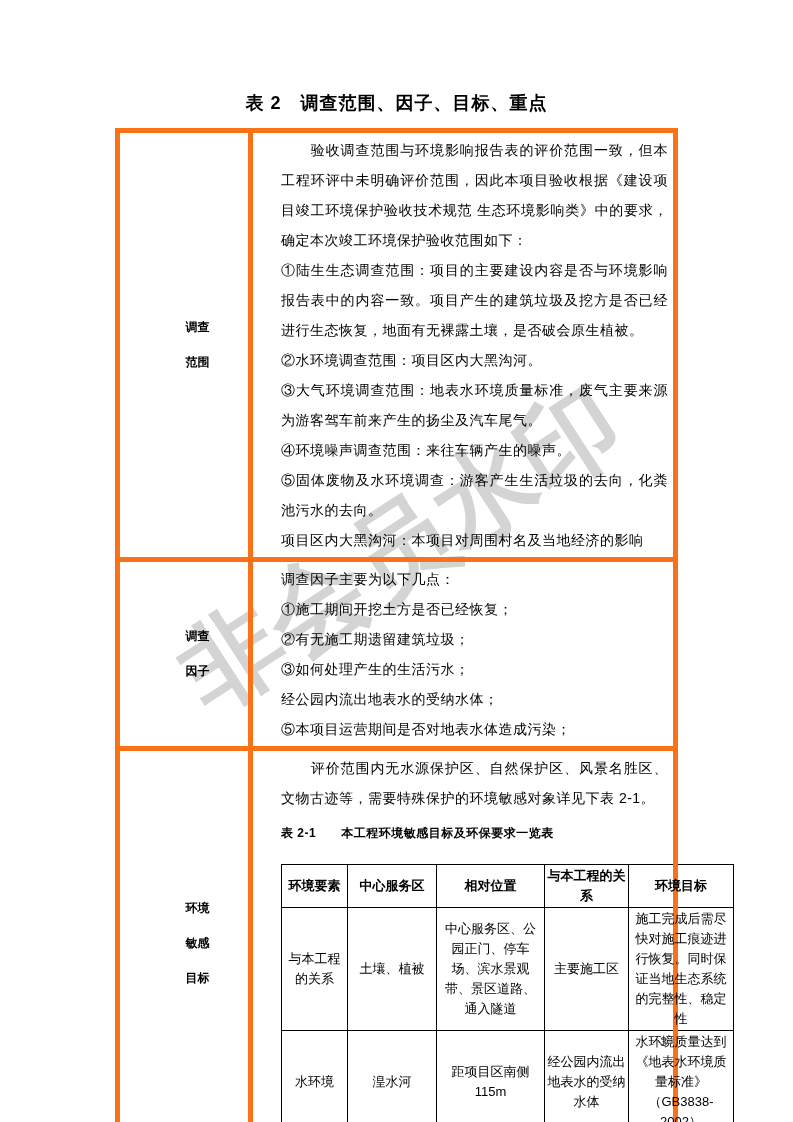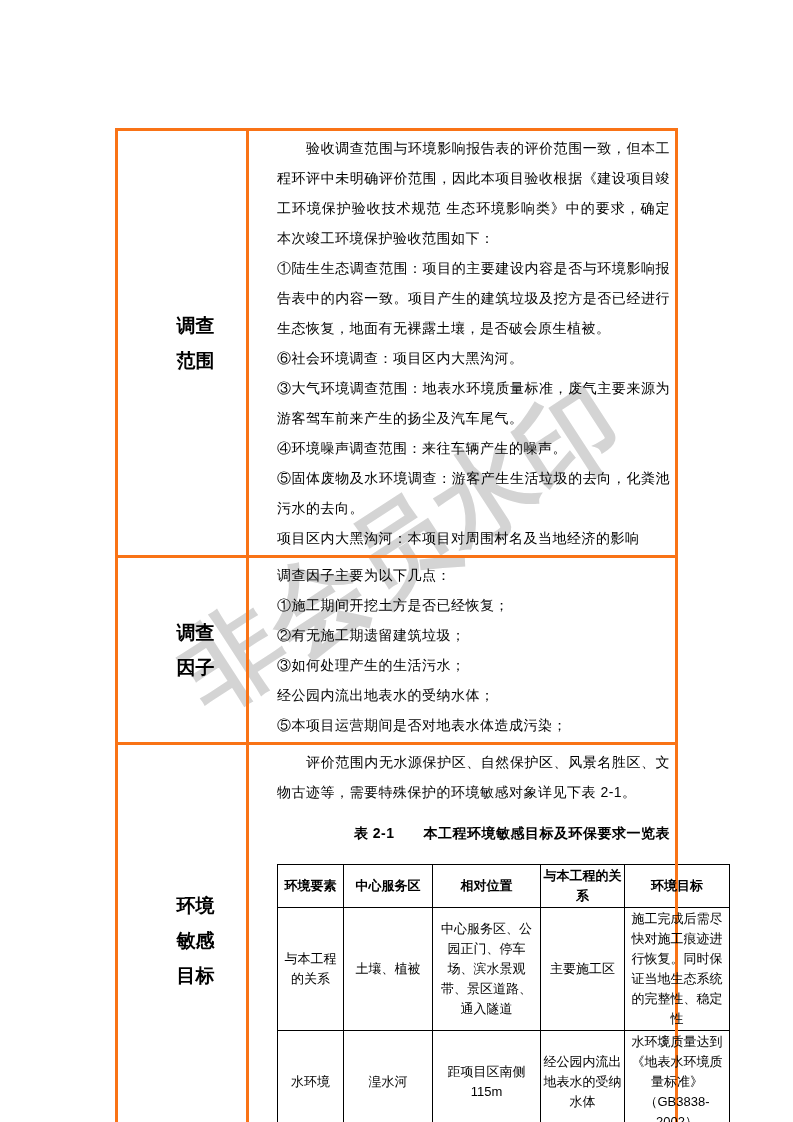--- a/index.html
+++ b/index.html
@@ -15,36 +15,36 @@
   }
   .doc-title {
     position:absolute; top:91px; left:0; width:793px; text-align:center;
     font-size:18px; font-weight:bold; letter-spacing:1px; z-index:1; margin:0;
   }
   table.outer {
     position:absolute; left:115px; top:128px; width:563px;
     border-collapse:collapse; table-layout:fixed; z-index:1;
     border:2px solid #000; background:transparent;
   }
-  table.outer > tbody > tr > td { border:3px solid #f97316; background:transparent;padding-left:28px; }
+  table.outer > tbody > tr > td { border:5px solid #f97316; background:transparent;padding-left:28px; }
   td.rowhead {
     width:99px; text-align:center; vertical-align:middle;
-    font-weight:bold; font-size:19px;
+    font-weight:bold; font-size:12px;
   }
   td.rowhead div { line-height:35px; }
   td.content {
     vertical-align:top; padding:2px 5px 2px 6px; font-size:14px;
   }
   td.content p { margin:0; line-height:30px; text-align:justify; letter-spacing:0.5px; }
   .r1 { height:375px; }
   .r2 { height:187px; }
   .r3 { height:311px; }
   .subtable-title {
-    text-align:right; font-weight:bold; font-size:14px; line-height:24px;
-    margin-top:14px; letter-spacing:0.5px;
+    text-align:left; font-weight:bold; font-size:12px; line-height:24px;
+    margin-top:8px; letter-spacing:0.5px;
   }
   table.inner {
     border-collapse:collapse; table-layout:fixed; width:452px; margin-top:19px;
     border:1px solid #000;
   }
   table.inner th, table.inner td {
     border:1px solid #000; text-align:center; vertical-align:middle;
     font-size:13px; line-height:20px; padding:1px 2px; overflow:hidden;
   }
   table.inner th { font-weight:bold; }
@@ -55,32 +55,33 @@
     position:absolute; left:660px; top:1034px; font-size:13px; color:#333; z-index:1;
   }
 </style>
 </head>
 <body>
 
 <div class="page">
 
   <div class="watermark">非会员水印</div>
 
+  <h1 class="doc-title">表 2　调查范围、因子、目标、重点</h1>
 
   <table class="outer">
     <tbody>
       <tr class="r1">
         <td class="rowhead">
           <div>调查</div>
           <div>范围</div>
         </td>
         <td class="content">
           <p>　　验收调查范围与环境影响报告表的评价范围一致，但本工程环评中未明确评价范围，因此本项目验收根据《建设项目竣工环境保护验收技术规范 生态环境影响类》中的要求，确定本次竣工环境保护验收范围如下：</p>
           <p>①陆生生态调查范围：项目的主要建设内容是否与环境影响报告表中的内容一致。项目产生的建筑垃圾及挖方是否已经进行生态恢复，地面有无裸露土壤，是否破会原生植被。</p>
-          <p>⑥社会环境调查：项目区内大黑沟河。</p>
+          <p>②水环境调查范围：项目区内大黑沟河。</p>
           <p>③大气环境调查范围：地表水环境质量标准，废气主要来源为游客驾车前来产生的扬尘及汽车尾气。</p>
           <p>④环境噪声调查范围：来往车辆产生的噪声。</p>
           <p>⑤固体废物及水环境调查：游客产生生活垃圾的去向，化粪池污水的去向。</p>
           <p>项目区内大黑沟河：本项目对周围村名及当地经济的影响</p>
         </td>
       </tr>
 
       <tr class="r2">
         <td class="rowhead">
           <div>调查</div>

